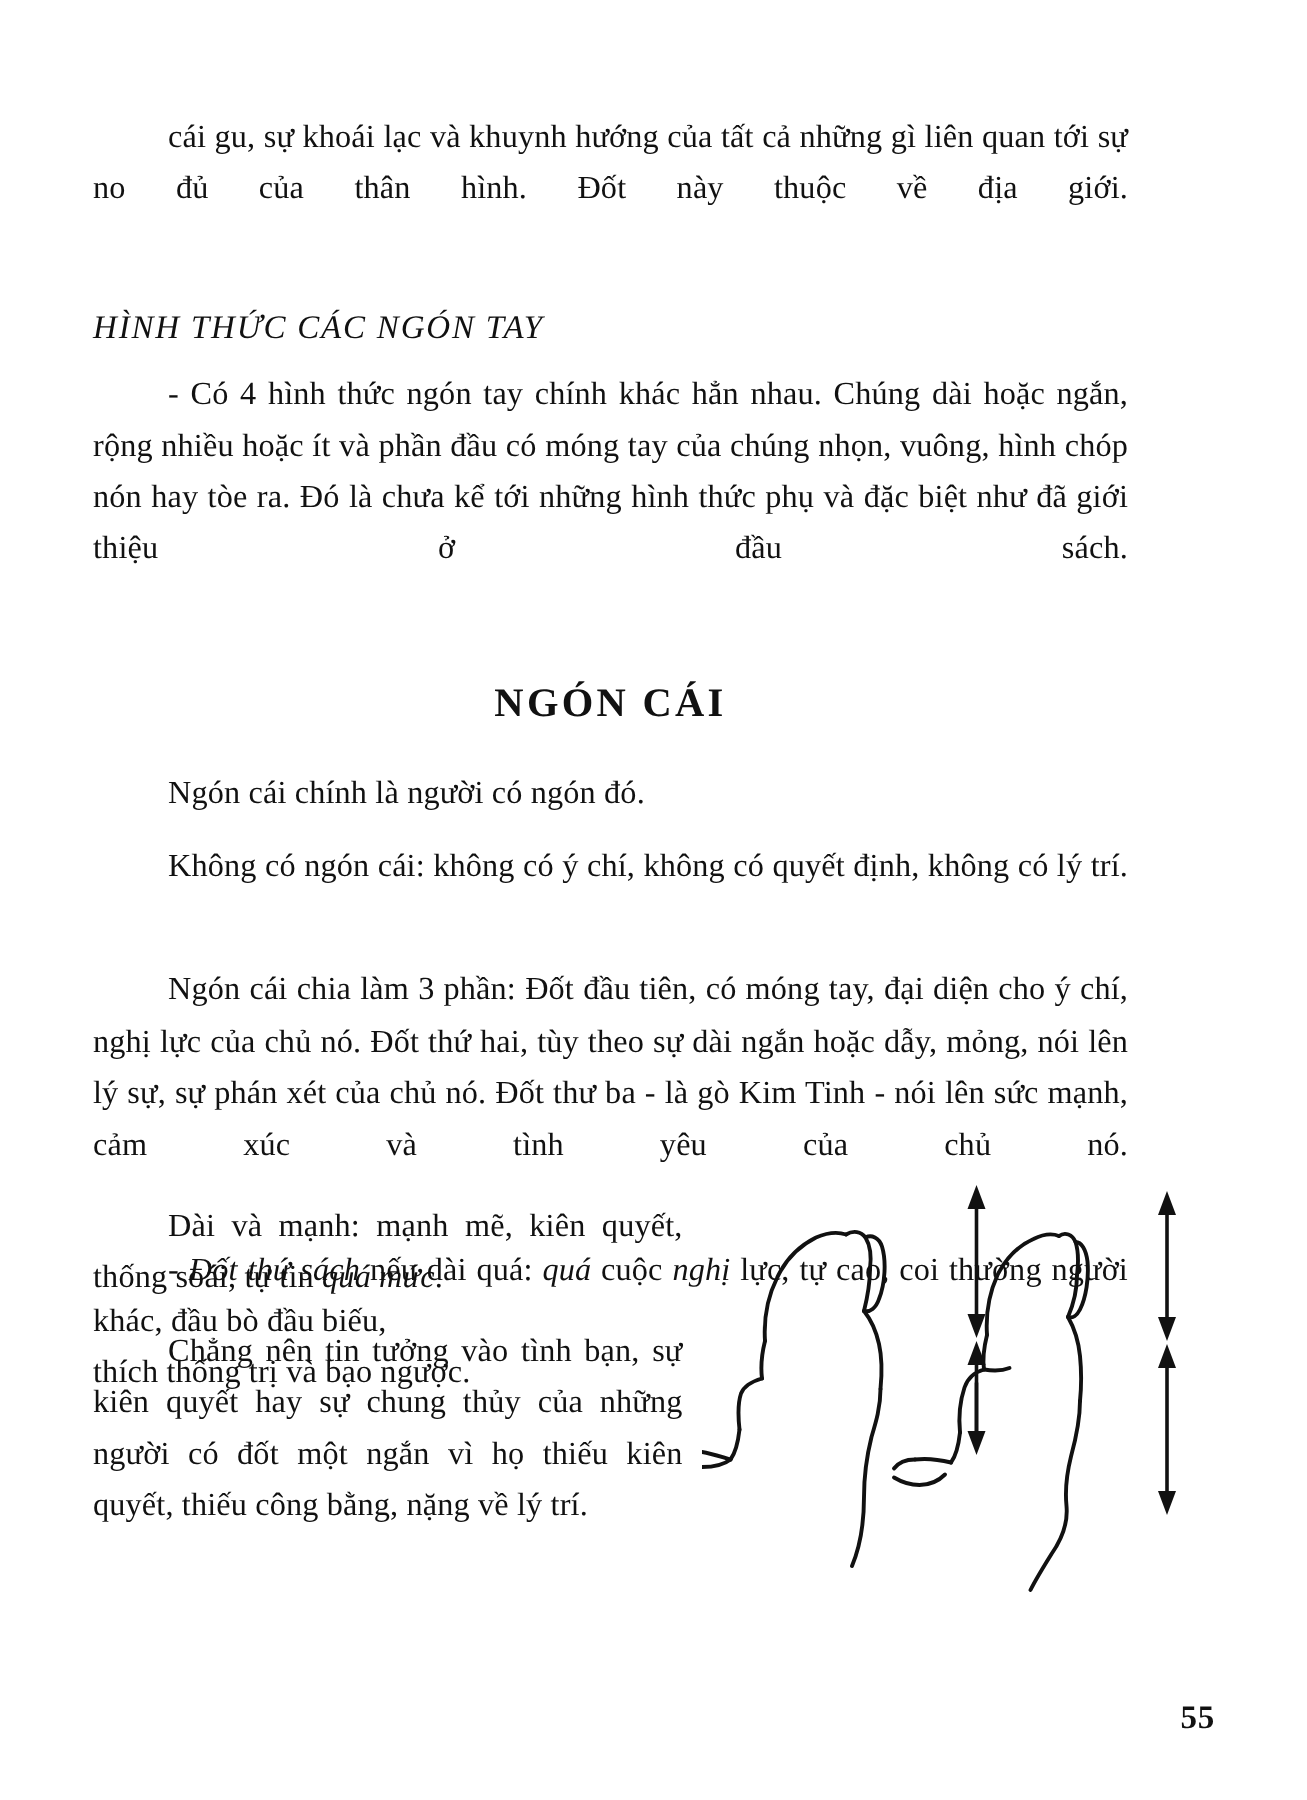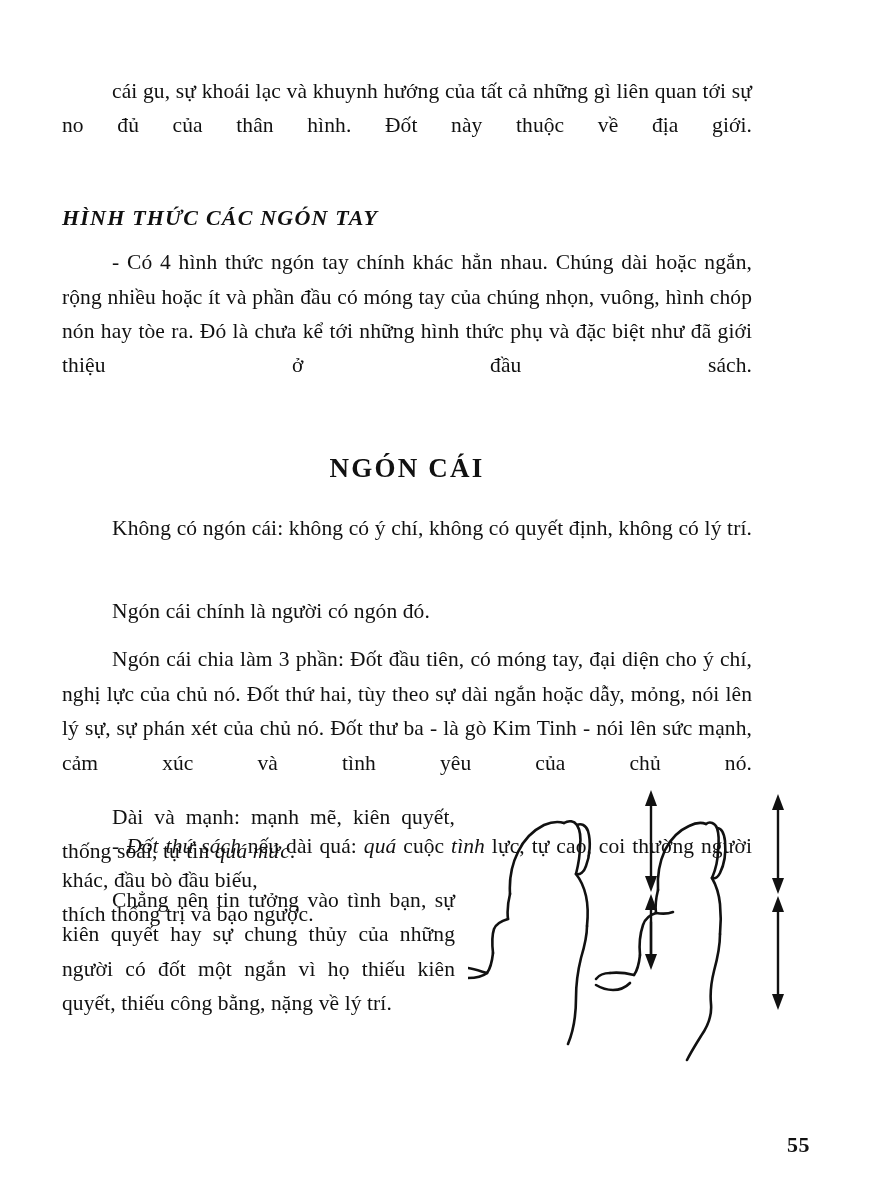--- a/index.html
+++ b/index.html
@@ -47,21 +47,21 @@
   p.para::after {
     content: "";
     display: inline-block;
     width: 100%;
   }
   p.para.nolast::after { display: none; }
 
   .section-head {
     margin: 26px 0 12px 0;
     font-size: 22px;
-    font-weight: bold;
+    font-weight: normal;
     font-style: italic;
     letter-spacing: 1.2px;
     line-height: 30px;
   }
 
   .chapter-head {
     margin: 34px 0 26px 0;
     text-align: center;
     font-size: 27px;
     font-weight: bold;
@@ -114,28 +114,28 @@
 
     <p class="para indent">cái gu, sự khoái lạc và khuynh hướng của tất cả những gì liên quan tới sự no đủ của thân hình. Đốt này thuộc về địa giới.</p>
 
     <div class="section-head">HÌNH THỨC CÁC NGÓN TAY</div>
 
     <p class="para indent">- Có 4 hình thức ngón tay chính khác hẳn nhau. Chúng dài hoặc ngắn, rộng nhiều hoặc ít và phần đầu có móng tay của chúng nhọn, vuông, hình chóp nón hay tòe ra. Đó là chưa kể tới những hình thức phụ và đặc biệt như đã giới thiệu ở đầu sách.</p>
 
     <div class="chapter-head">NGÓN CÁI</div>
 
 
+    <p class="para indent gap-md nolast">Ngón cái chính là người có ngón đó.</p>
+
     <p class="para indent gap-md">Không có ngón cái: không có ý chí, không có quyết định, không có lý trí.</p>
 
-    <p class="para indent gap-md nolast">Ngón cái chính là người có ngón đó.</p>
-
     <p class="para indent gap-md">Ngón cái chia làm 3 phần: Đốt đầu tiên, có móng tay, đại diện cho ý chí, nghị lực của chủ nó. Đốt thứ hai, tùy theo sự dài ngắn hoặc dẫy, mỏng, nói lên lý sự, sự phán xét của chủ nó. Đốt thư ba - là gò Kim Tinh - nói lên sức mạnh, cảm xúc và tình yêu của chủ nó.</p>
 
     <p class="para indent gap-md nolast">
-      <span>- </span><em class="it">Đốt thứ sách</em><span> nếu dài quá: </span><em class="it">quá</em><span> cuộc </span><em class="it">tình</em><span> lực, tự cao, coi thường người khác, đầu bò đầu biếu,</span>
+      <span>- </span><em class="it">Đốt thứ sách</em><span> nếu dài quá: </span><em class="it">quá</em><span> cuộc </span><em class="it">nghị</em><span> lực, tự cao, coi thường người khác, đầu bò đầu biếu,</span>
     </p>
 
     <p class="para nolast">thích thống trị và bạo ngược.</p>
 
   </div>
 
   <div class="narrow">
 
     <p class="para indent nolast">
       <span>Dài và mạnh: mạnh mẽ, kiên quyết, thống soái, tự tin </span><em class="it">quá mức</em><span>.</span>

